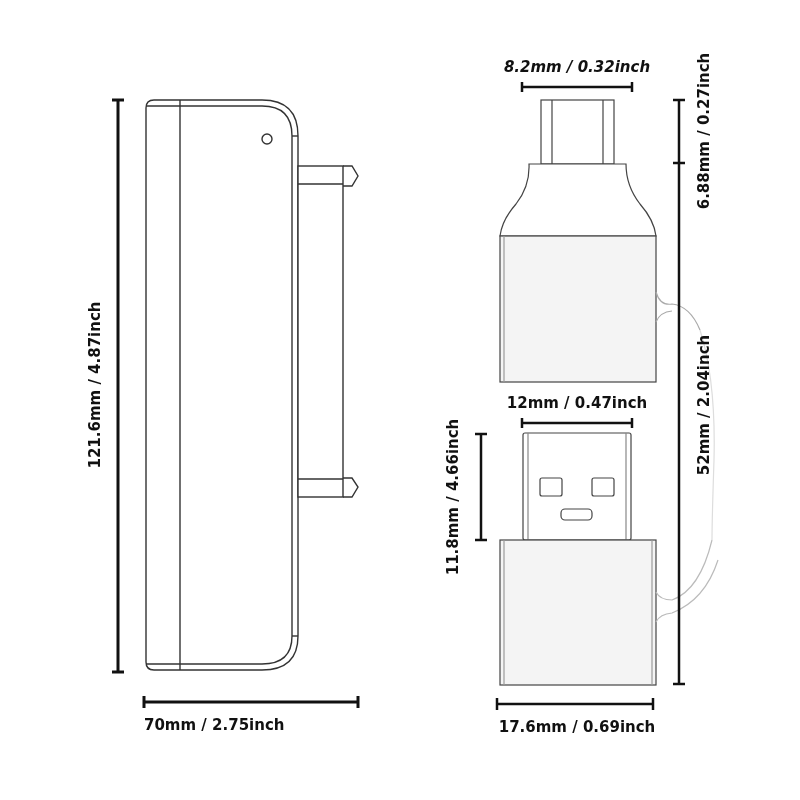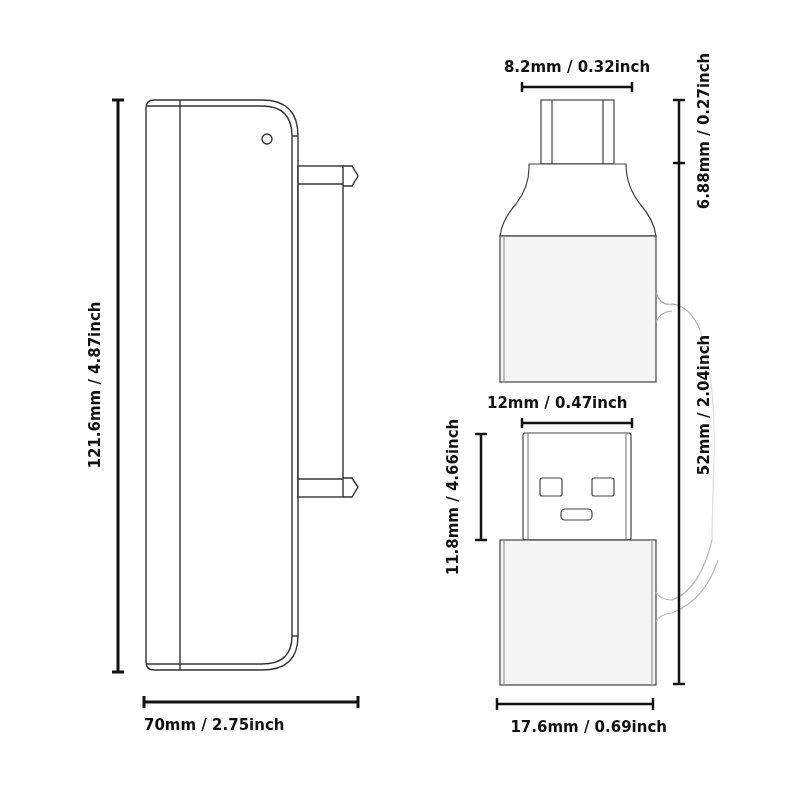--- a/index.html
+++ b/index.html
@@ -102,18 +102,18 @@
 
     <line x1="497" y1="704" x2="653" y2="704"></line>
     <line x1="497" y1="698" x2="497" y2="710"></line>
     <line x1="653" y1="698" x2="653" y2="710"></line>
   </g>
 </svg>
 
 <div class="lbl vert" style="left:0px; top:376px; width:190px; text-align:center;">121.6mm  /  4.87inch</div>
 <div class="lbl" style="left:144px; top:716px; width:214px; text-align:left;">70mm  /  2.75inch</div>
 
-<div class="lbl" style="left:487px; top:58px; width:180px; text-align:center;">8.2mm  /  0.32inch</div>
+<div class="lbl" style="left:487px; top:58px; width:180px; text-align:center;font-style:italic;">8.2mm  /  0.32inch</div>
 <div class="lbl vert" style="left:614px; top:122px; width:180px; text-align:center;">6.88mm  /  0.27inch</div>
 <div class="lbl vert" style="left:614px; top:396px; width:180px; text-align:center;">52mm  /  2.04inch</div>
-<div class="lbl" style="left:487px; top:394px; width:180px; text-align:left;">12mm  /  0.47inch</div>
+<div class="lbl" style="left:487px; top:394px; width:180px; text-align:center;">12mm  /  0.47inch</div>
 <div class="lbl vert" style="left:363px; top:488px; width:180px; text-align:center;">11.8mm  /  4.66inch</div>
-<div class="lbl" style="left:487px; top:718px; width:180px; text-align:right;">17.6mm  /  0.69inch</div>
+<div class="lbl" style="left:487px; top:718px; width:180px; text-align:center;">17.6mm  /  0.69inch</div>
 
 </body></html>

